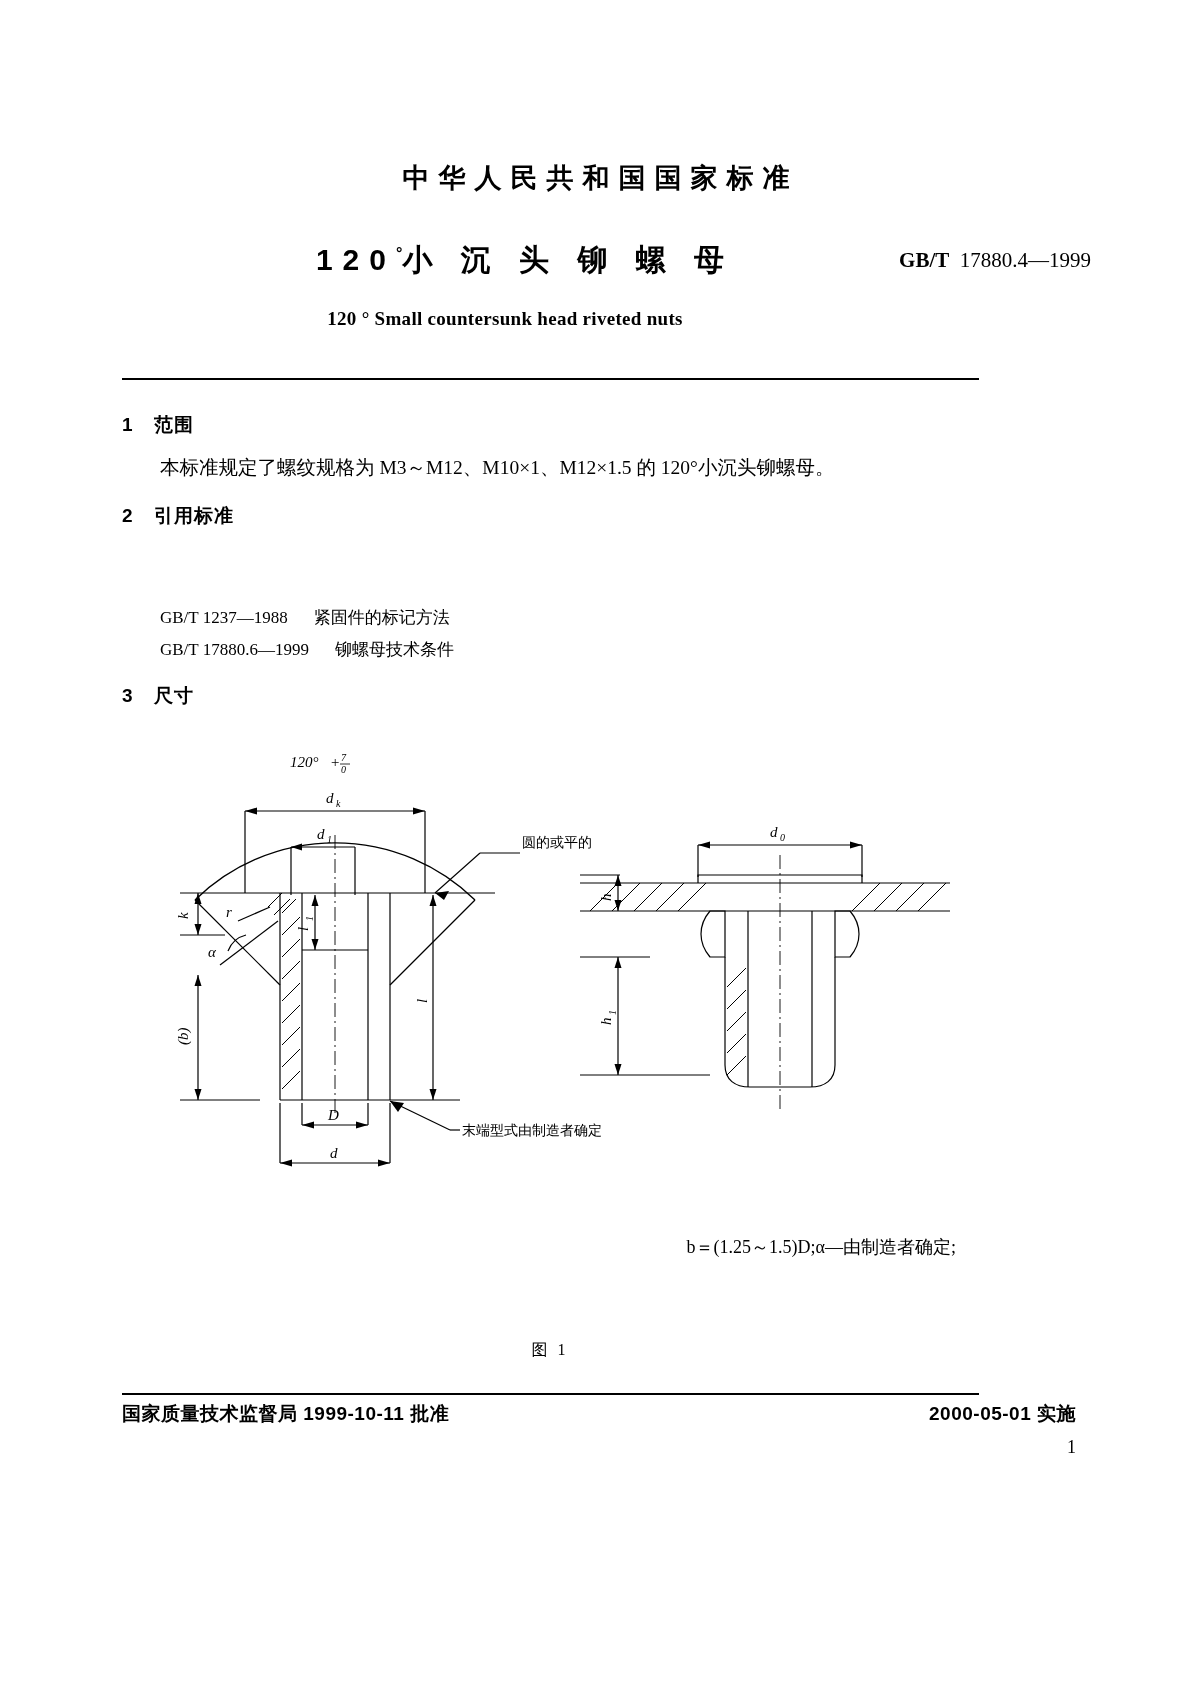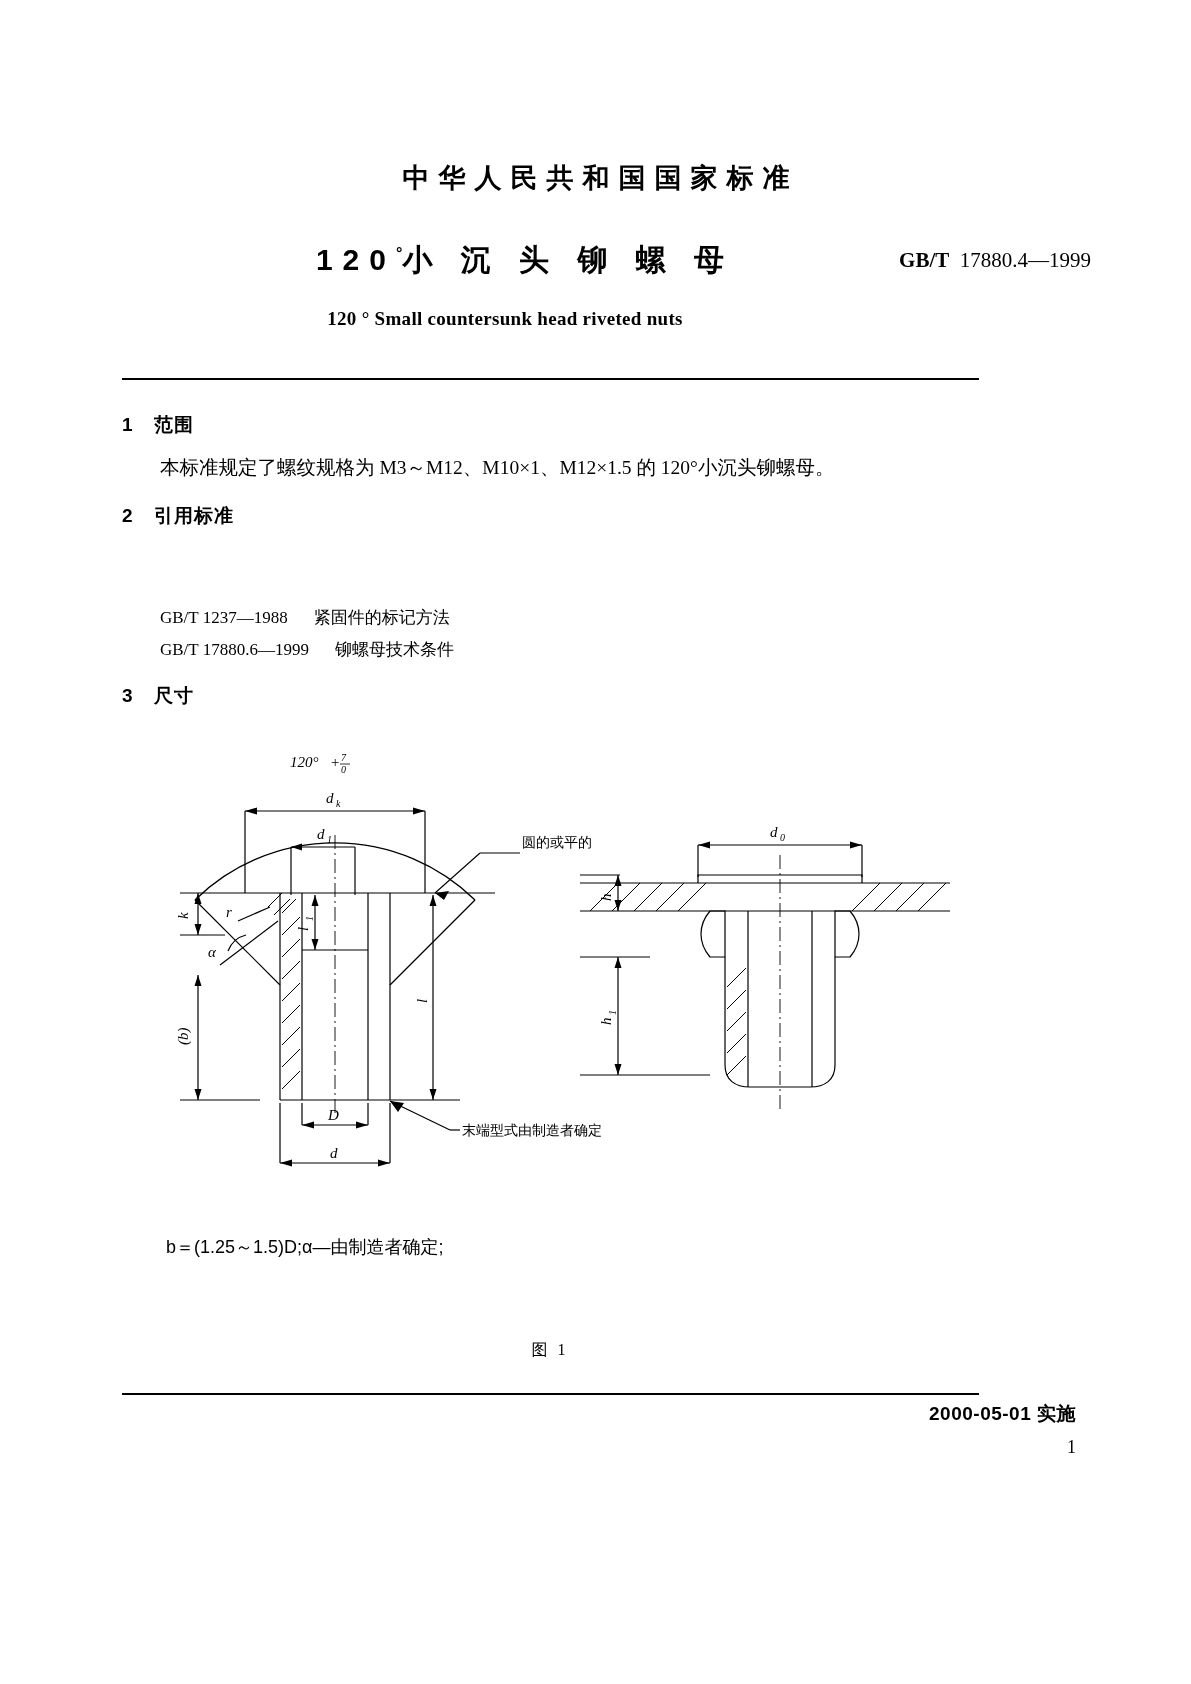--- a/index.html
+++ b/index.html
@@ -80,23 +80,24 @@
     position:absolute;
     font-size:17px;
     font-family:"Liberation Serif","DejaVu Serif",serif;
     white-space:nowrap;
   }
   .refline .gap{display:inline-block;width:26px;}
 
   
   .figwrap{position:absolute;left:150px;top:735px;width:880px;height:470px;}
   .fig-notes{
-    position:absolute;left:166px;top:1232px;width:820px;
+    position:absolute;left:136px;top:1232px;width:820px;
     font-size:18px;line-height:30px;
-    font-family:Liberation Sans, sans-serif;
+    font-family:Liberation Serif, serif;
+    text-align:right;
   }
   .fig-cap{
     position:absolute;left:0;top:1340px;width:1100px;
     text-align:center;font-size:16px;
     font-family:Liberation Serif, serif;
     letter-spacing:3px;
   }
 
   
   .rule-bot{
@@ -351,16 +352,17 @@
     </svg>
   </div>
 
   <div class="fig-notes">
     <div>b＝(1.25～1.5)D;α—由制造者确定;</div>
   </div>
 
   <div class="fig-cap">图 1</div>
 
   <div class="rule-bot"></div>
+  <div class="foot-left">国家质量技术监督局 1999-10-11 批准</div>
   <div class="foot-right">2000-05-01 实施</div>
   <div class="pageno">1</div>
 
 </div>
 
 </body></html>

